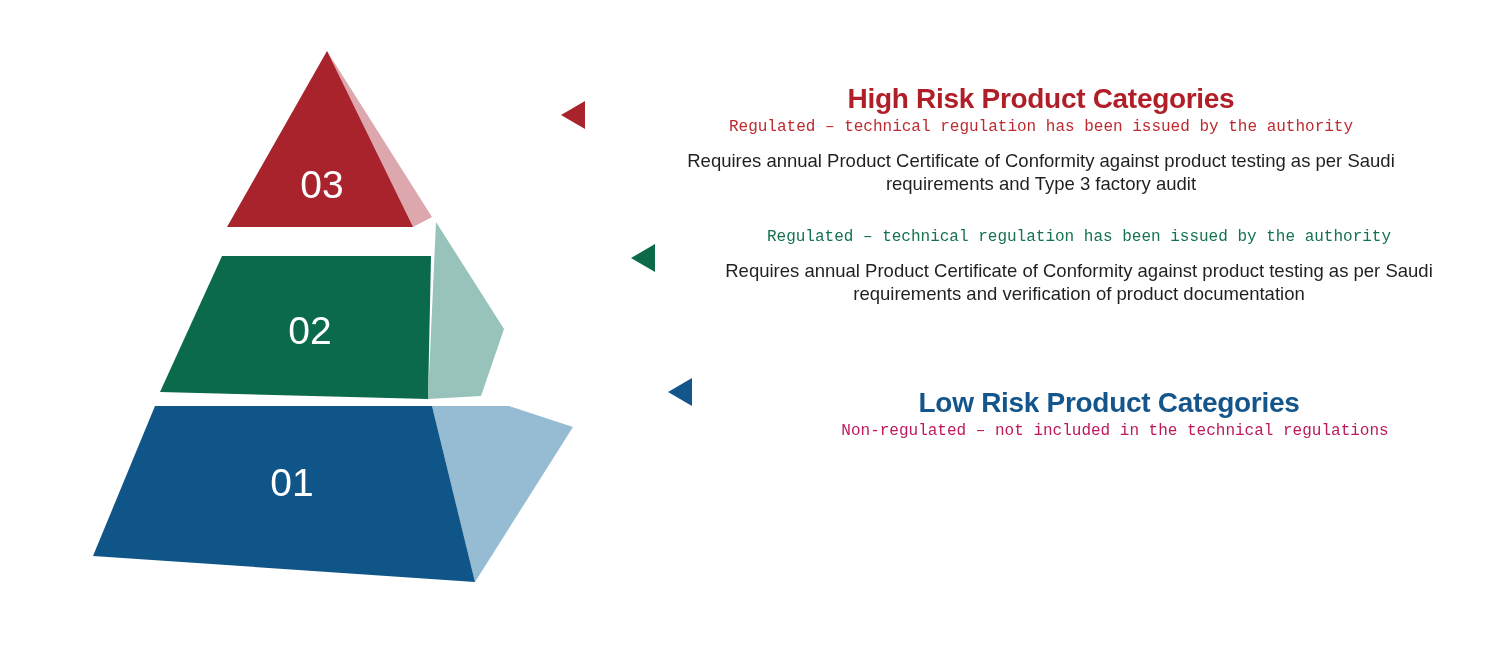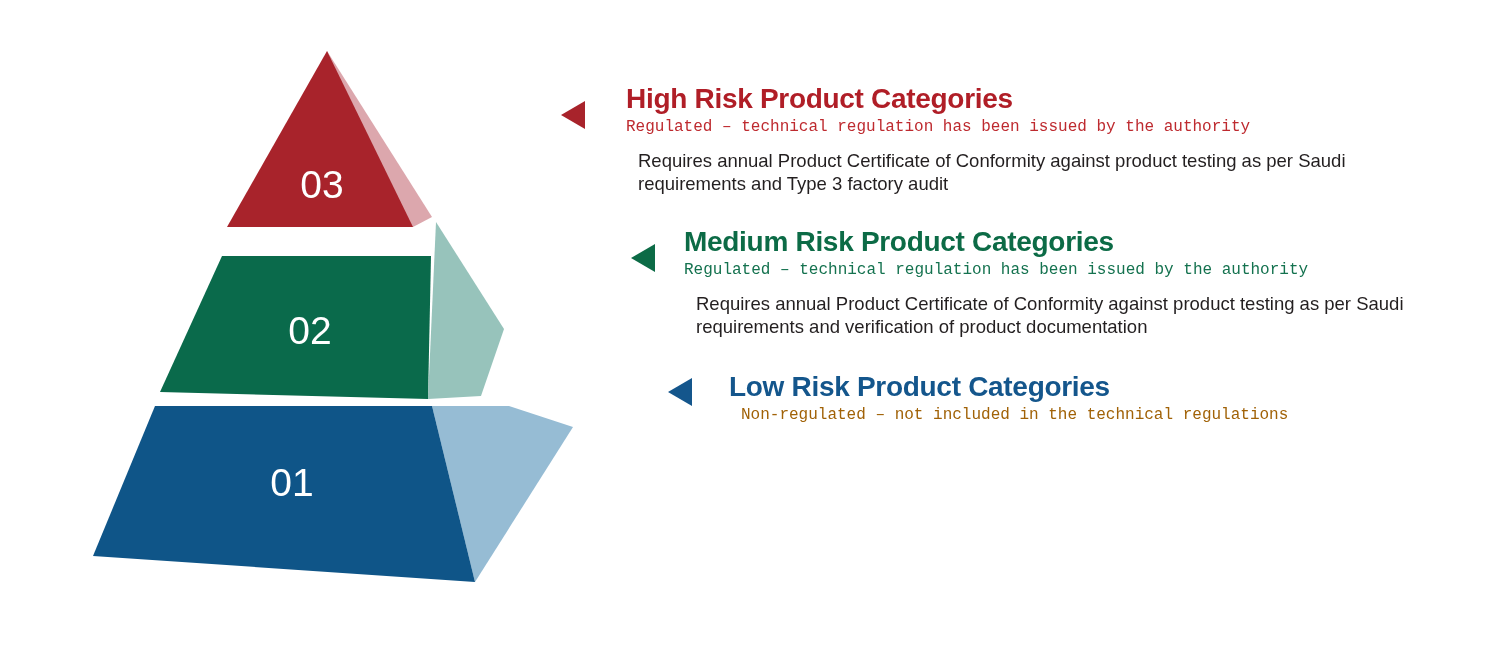--- a/index.html
+++ b/index.html
@@ -35,20 +35,21 @@
     font-size: 39px;
     font-weight: 400;
     fill: #ffffff;
     text-anchor: middle;
     dominant-baseline: middle;
   }
 
   
   .risk-block {
     position: absolute;
+    text-align: center;
   }
   .risk-heading {
     font-family: "Liberation Sans", sans-serif;
     font-weight: bold;
     font-size: 28px;
     line-height: 32px;
     letter-spacing: -0.3px;
     margin: 0 0 1px 0;
     white-space: nowrap;
   }
@@ -84,22 +85,22 @@
   #arrow-high { left: 561px; top: 101px; border-right-color: #A8232B; }
 
   
   #block-medium { left: 684px; top: 226px; width: 790px; }
   #block-medium .risk-heading { color: #0C6B46; }
   #block-medium .risk-subtitle { color: #14724F; }
   #arrow-medium { left: 631px; top: 244px; border-right-color: #0C6B46; }
 
   
   #block-low { left: 729px; top: 371px; width: 760px; }
-  #block-low .risk-heading { color: #14568C; }
-  #block-low .risk-subtitle { color: #a16207; margin-left: 12px; }
+  #block-low .risk-heading { color: #14568C; margin-top: 16px; }
+  #block-low .risk-subtitle { color: #be185d; margin-left: 12px; }
   #arrow-low { left: 668px; top: 378px; border-right-color: #14568C; }
 </style>
 </head>
 <body>
 
 <div id="infographic">
 
   <div id="pyramid-figure">
     <svg width="540" height="580" viewBox="0 0 540 580" xmlns="http://www.w3.org/2000/svg">
 
@@ -126,21 +127,20 @@
 
   <div class="risk-arrow" id="arrow-high"></div>
   <div class="risk-block" id="block-high">
     <div class="risk-heading">High Risk Product Categories</div>
     <div class="risk-subtitle">Regulated – technical regulation has been issued by the authority</div>
     <div class="risk-body">Requires annual Product Certificate of Conformity against product testing as per Saudi requirements and Type 3 factory audit</div>
   </div>
 
   <div class="risk-arrow" id="arrow-medium"></div>
   <div class="risk-block" id="block-medium">
-    <div class="risk-heading">Medium Risk Product Categories</div>
     <div class="risk-subtitle">Regulated – technical regulation has been issued by the authority</div>
     <div class="risk-body">Requires annual Product Certificate of Conformity against product testing as per Saudi requirements and verification of product documentation</div>
   </div>
 
   <div class="risk-arrow" id="arrow-low"></div>
   <div class="risk-block" id="block-low">
     <div class="risk-heading">Low Risk Product Categories</div>
     <div class="risk-subtitle">Non-regulated – not included in the technical regulations</div>
   </div>
 

